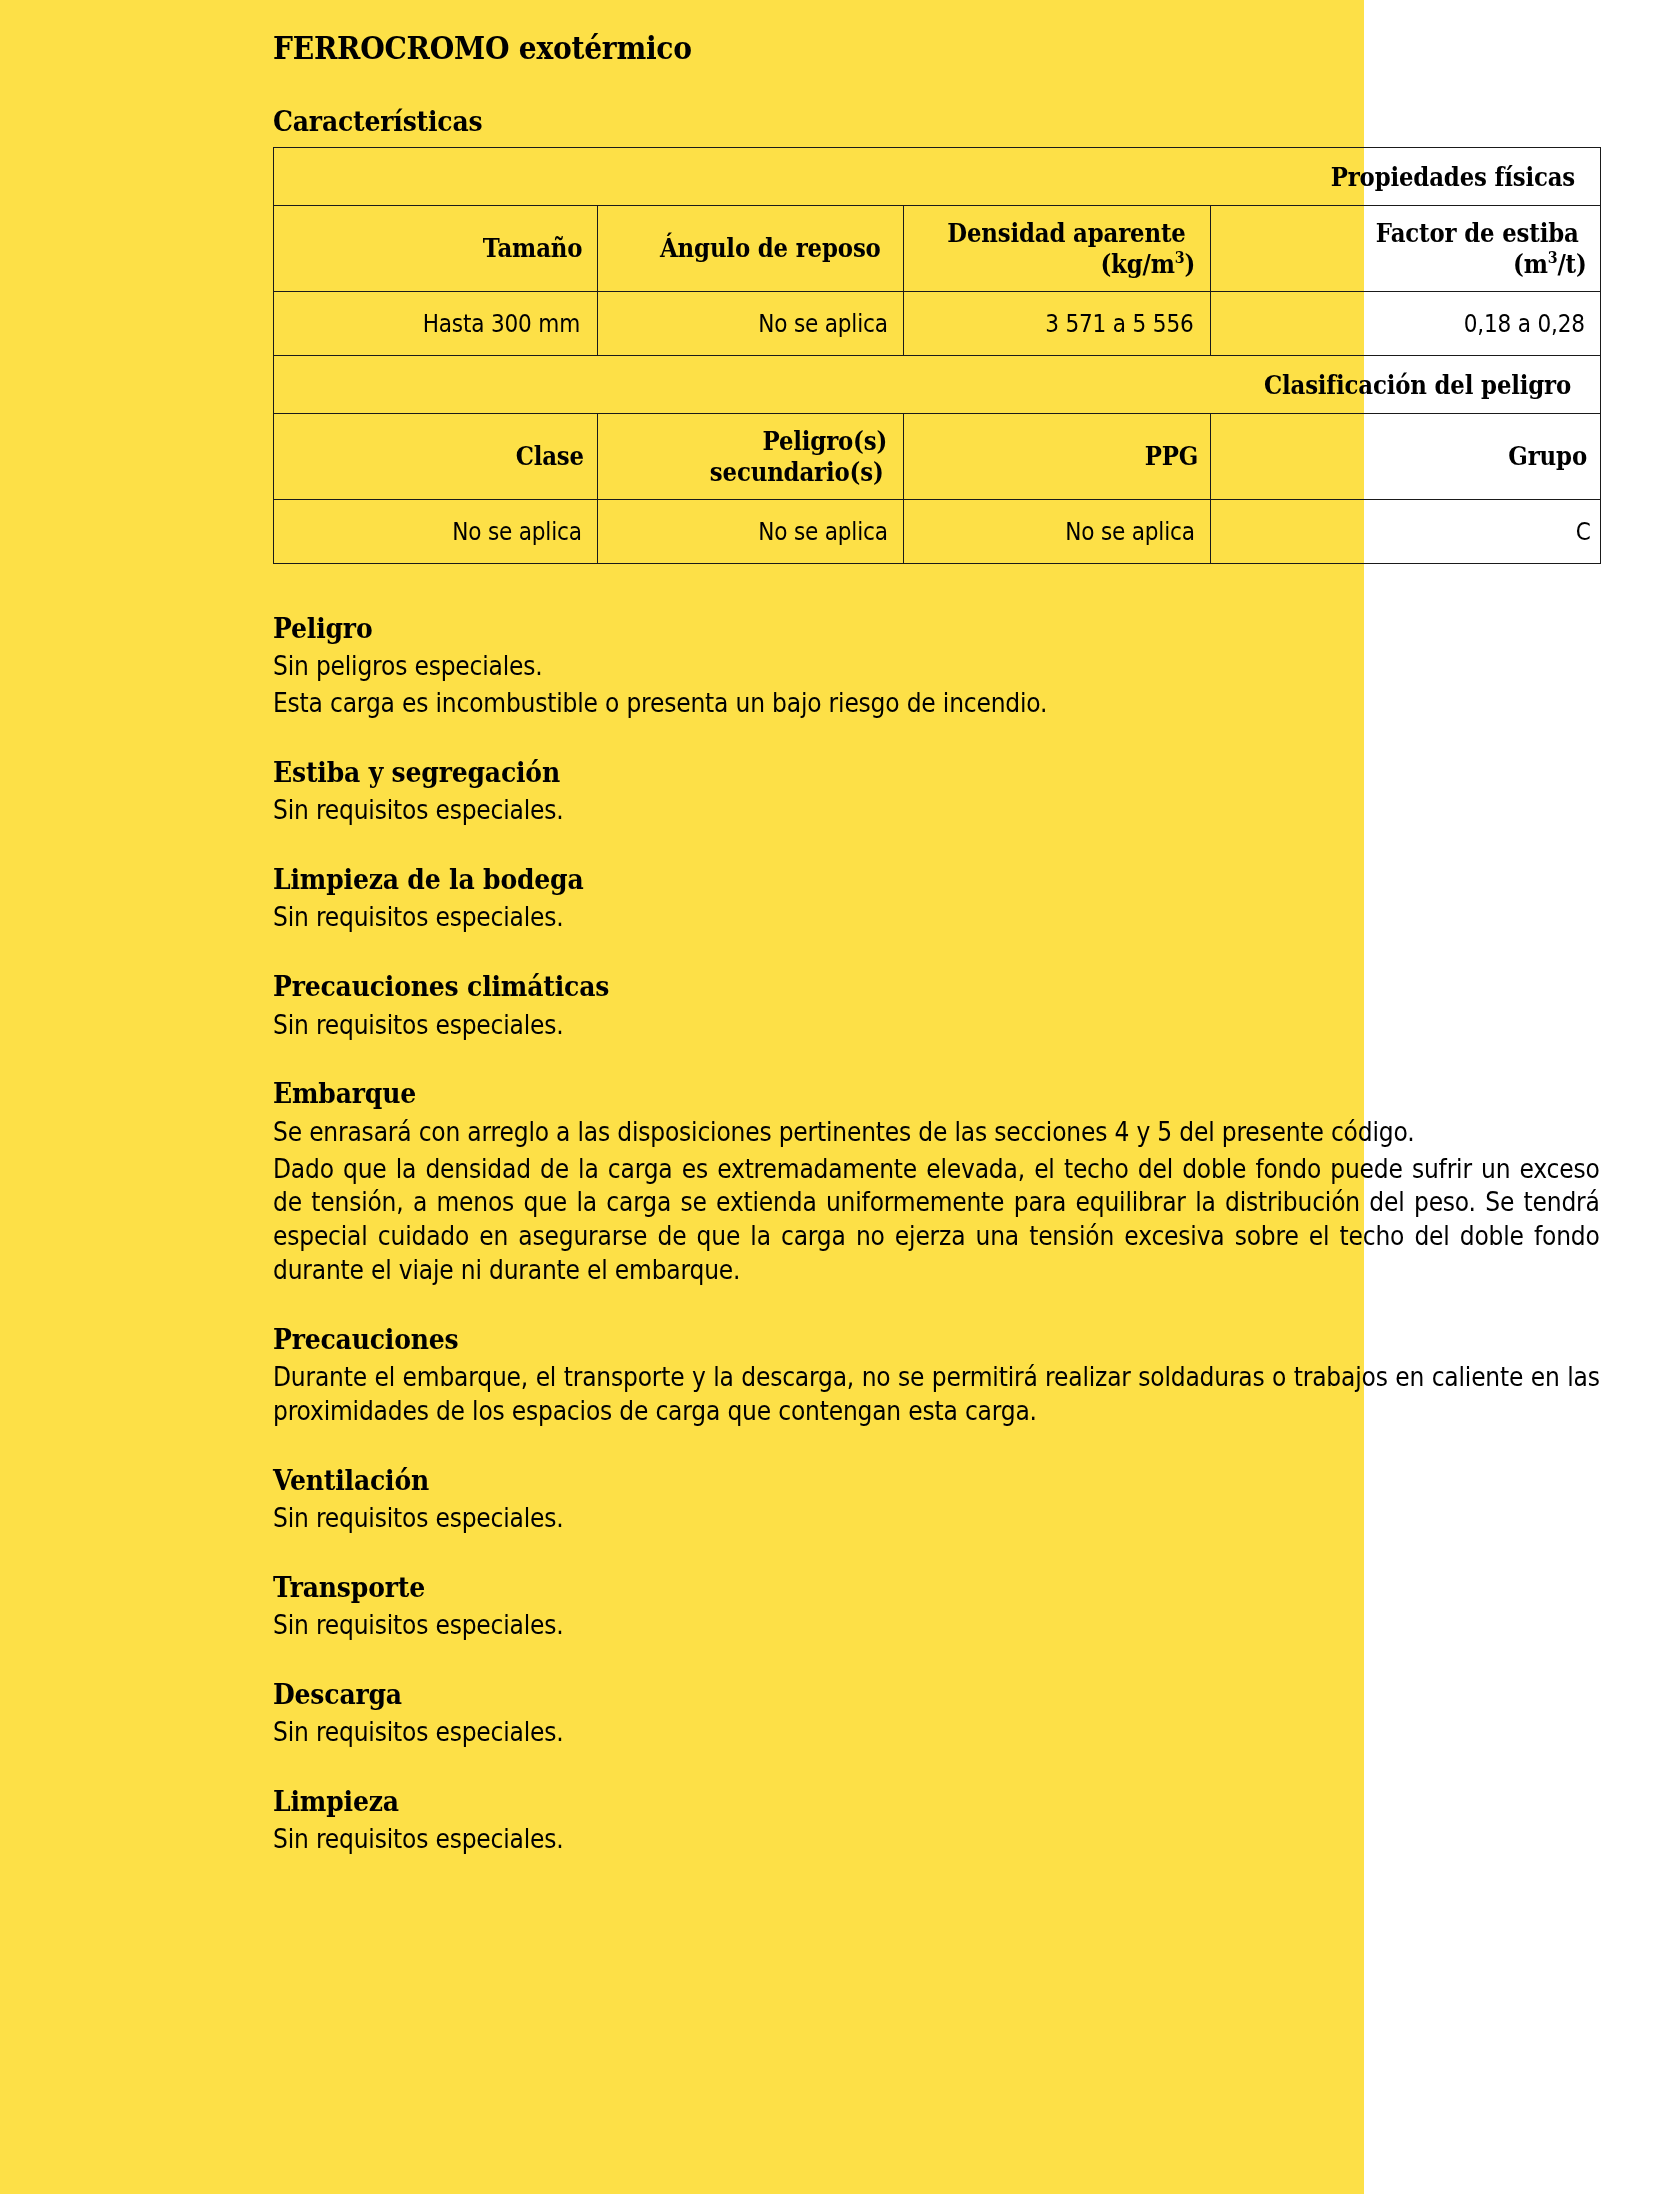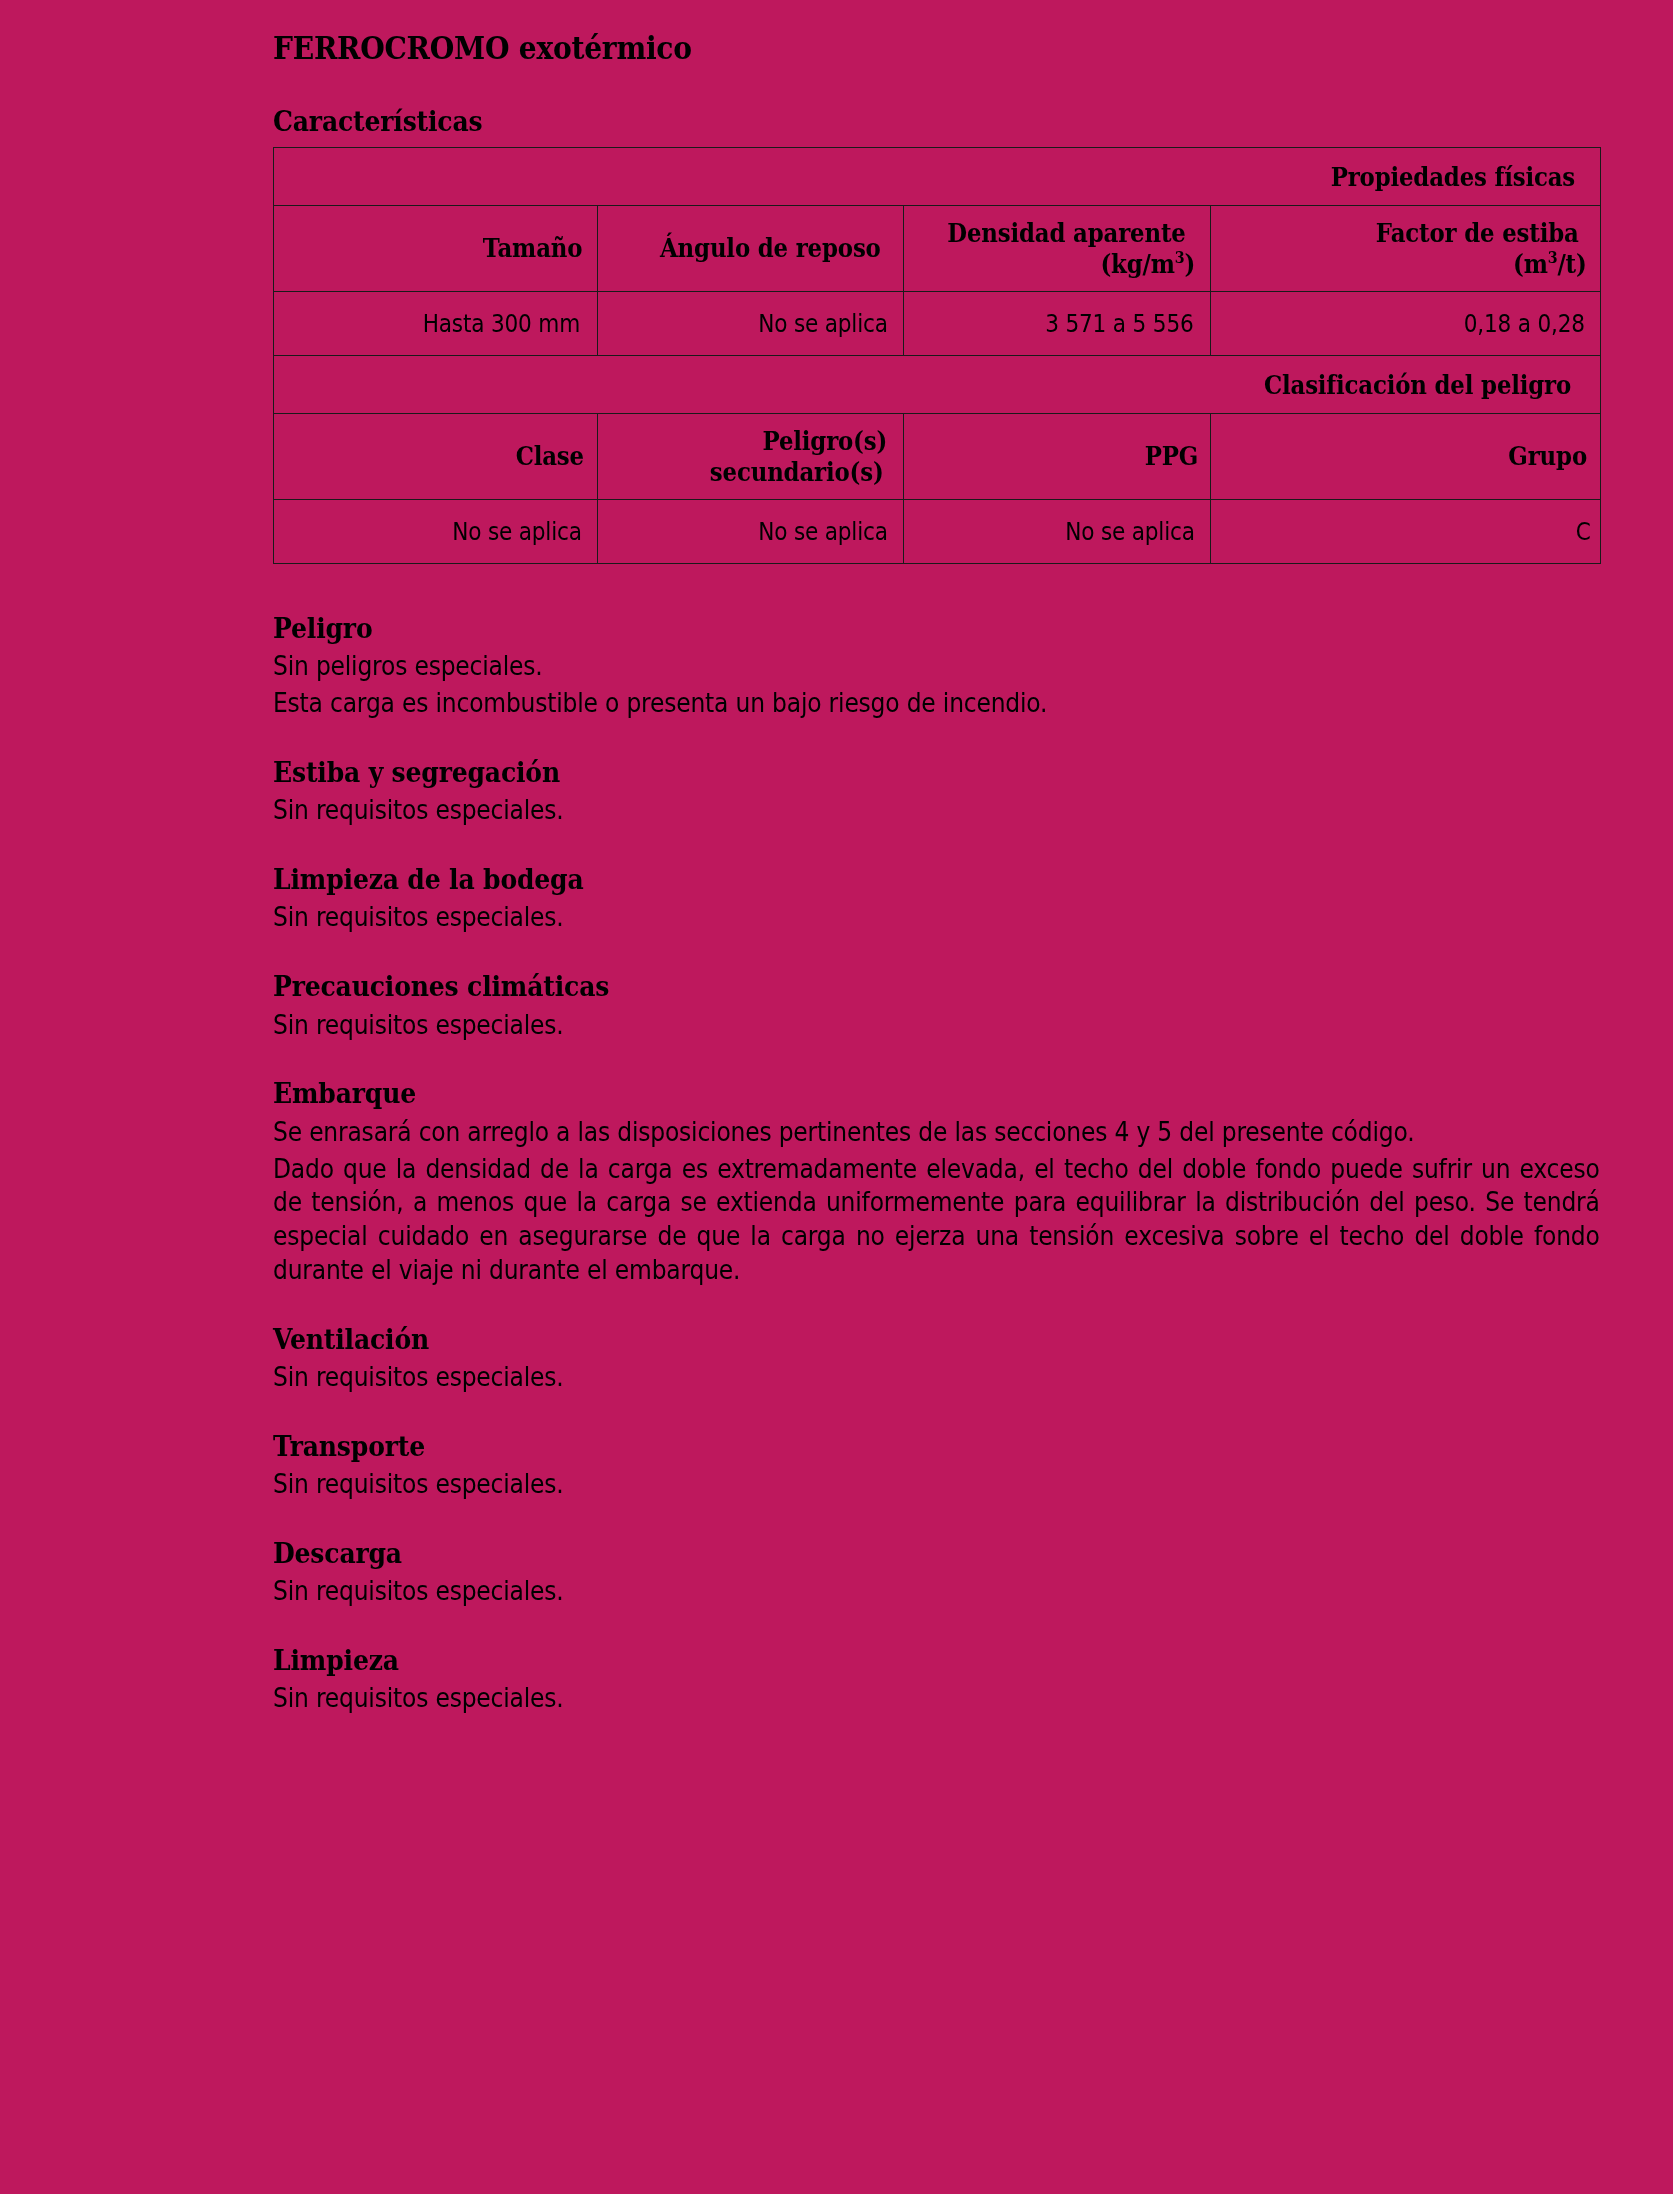--- a/index.html
+++ b/index.html
@@ -11,25 +11,25 @@
   body {
     width: 1673px;
     height: 2194px;
     font-family: "Liberation Sans", sans-serif;
     color: #000000;
     -webkit-font-smoothing: antialiased;
   }
 
   .page {
     position: relative;
-    width: 1673px;
+    width: 1364px;
     height: 2194px;
     box-sizing: border-box;
     padding: 30px 74px 0 273px;
-    background: #be185d;
+    background: #fde047;
   }
 
   .content {
     width: 1328px;
   }
 
   
   h1.doc-title {
     font-family: "DejaVu Serif", serif;
     font-weight: bold;
@@ -267,20 +267,24 @@
       <h2 class="section-heading">Precauciones climáticas</h2>
       <p class="body-text">Sin requisitos especiales.</p>
     </div>
 
     <div class="section">
       <h2 class="section-heading">Embarque</h2>
       <p class="body-text">Se enrasará con arreglo a las disposiciones pertinentes de las secciones 4 y 5 del presente código.</p>
       <p class="body-text justified">Dado que la densidad de la carga es extremadamente elevada, el techo del doble fondo puede sufrir un exceso de tensión, a menos que la carga se extienda uniformemente para equilibrar la distribución del peso. Se tendrá especial cuidado en asegurarse de que la carga no ejerza una tensión excesiva sobre el techo del doble fondo durante el viaje ni durante el embarque.</p>
     </div>
 
+    <div class="section">
+      <h2 class="section-heading">Precauciones</h2>
+      <p class="body-text justified">Durante el embarque, el transporte y la descarga, no se permitirá realizar soldaduras o trabajos en caliente en las proximidades de los espacios de carga que contengan esta carga.</p>
+    </div>
 
     <div class="section">
       <h2 class="section-heading">Ventilación</h2>
       <p class="body-text">Sin requisitos especiales.</p>
     </div>
 
     <div class="section">
       <h2 class="section-heading">Transporte</h2>
       <p class="body-text">Sin requisitos especiales.</p>
     </div>

